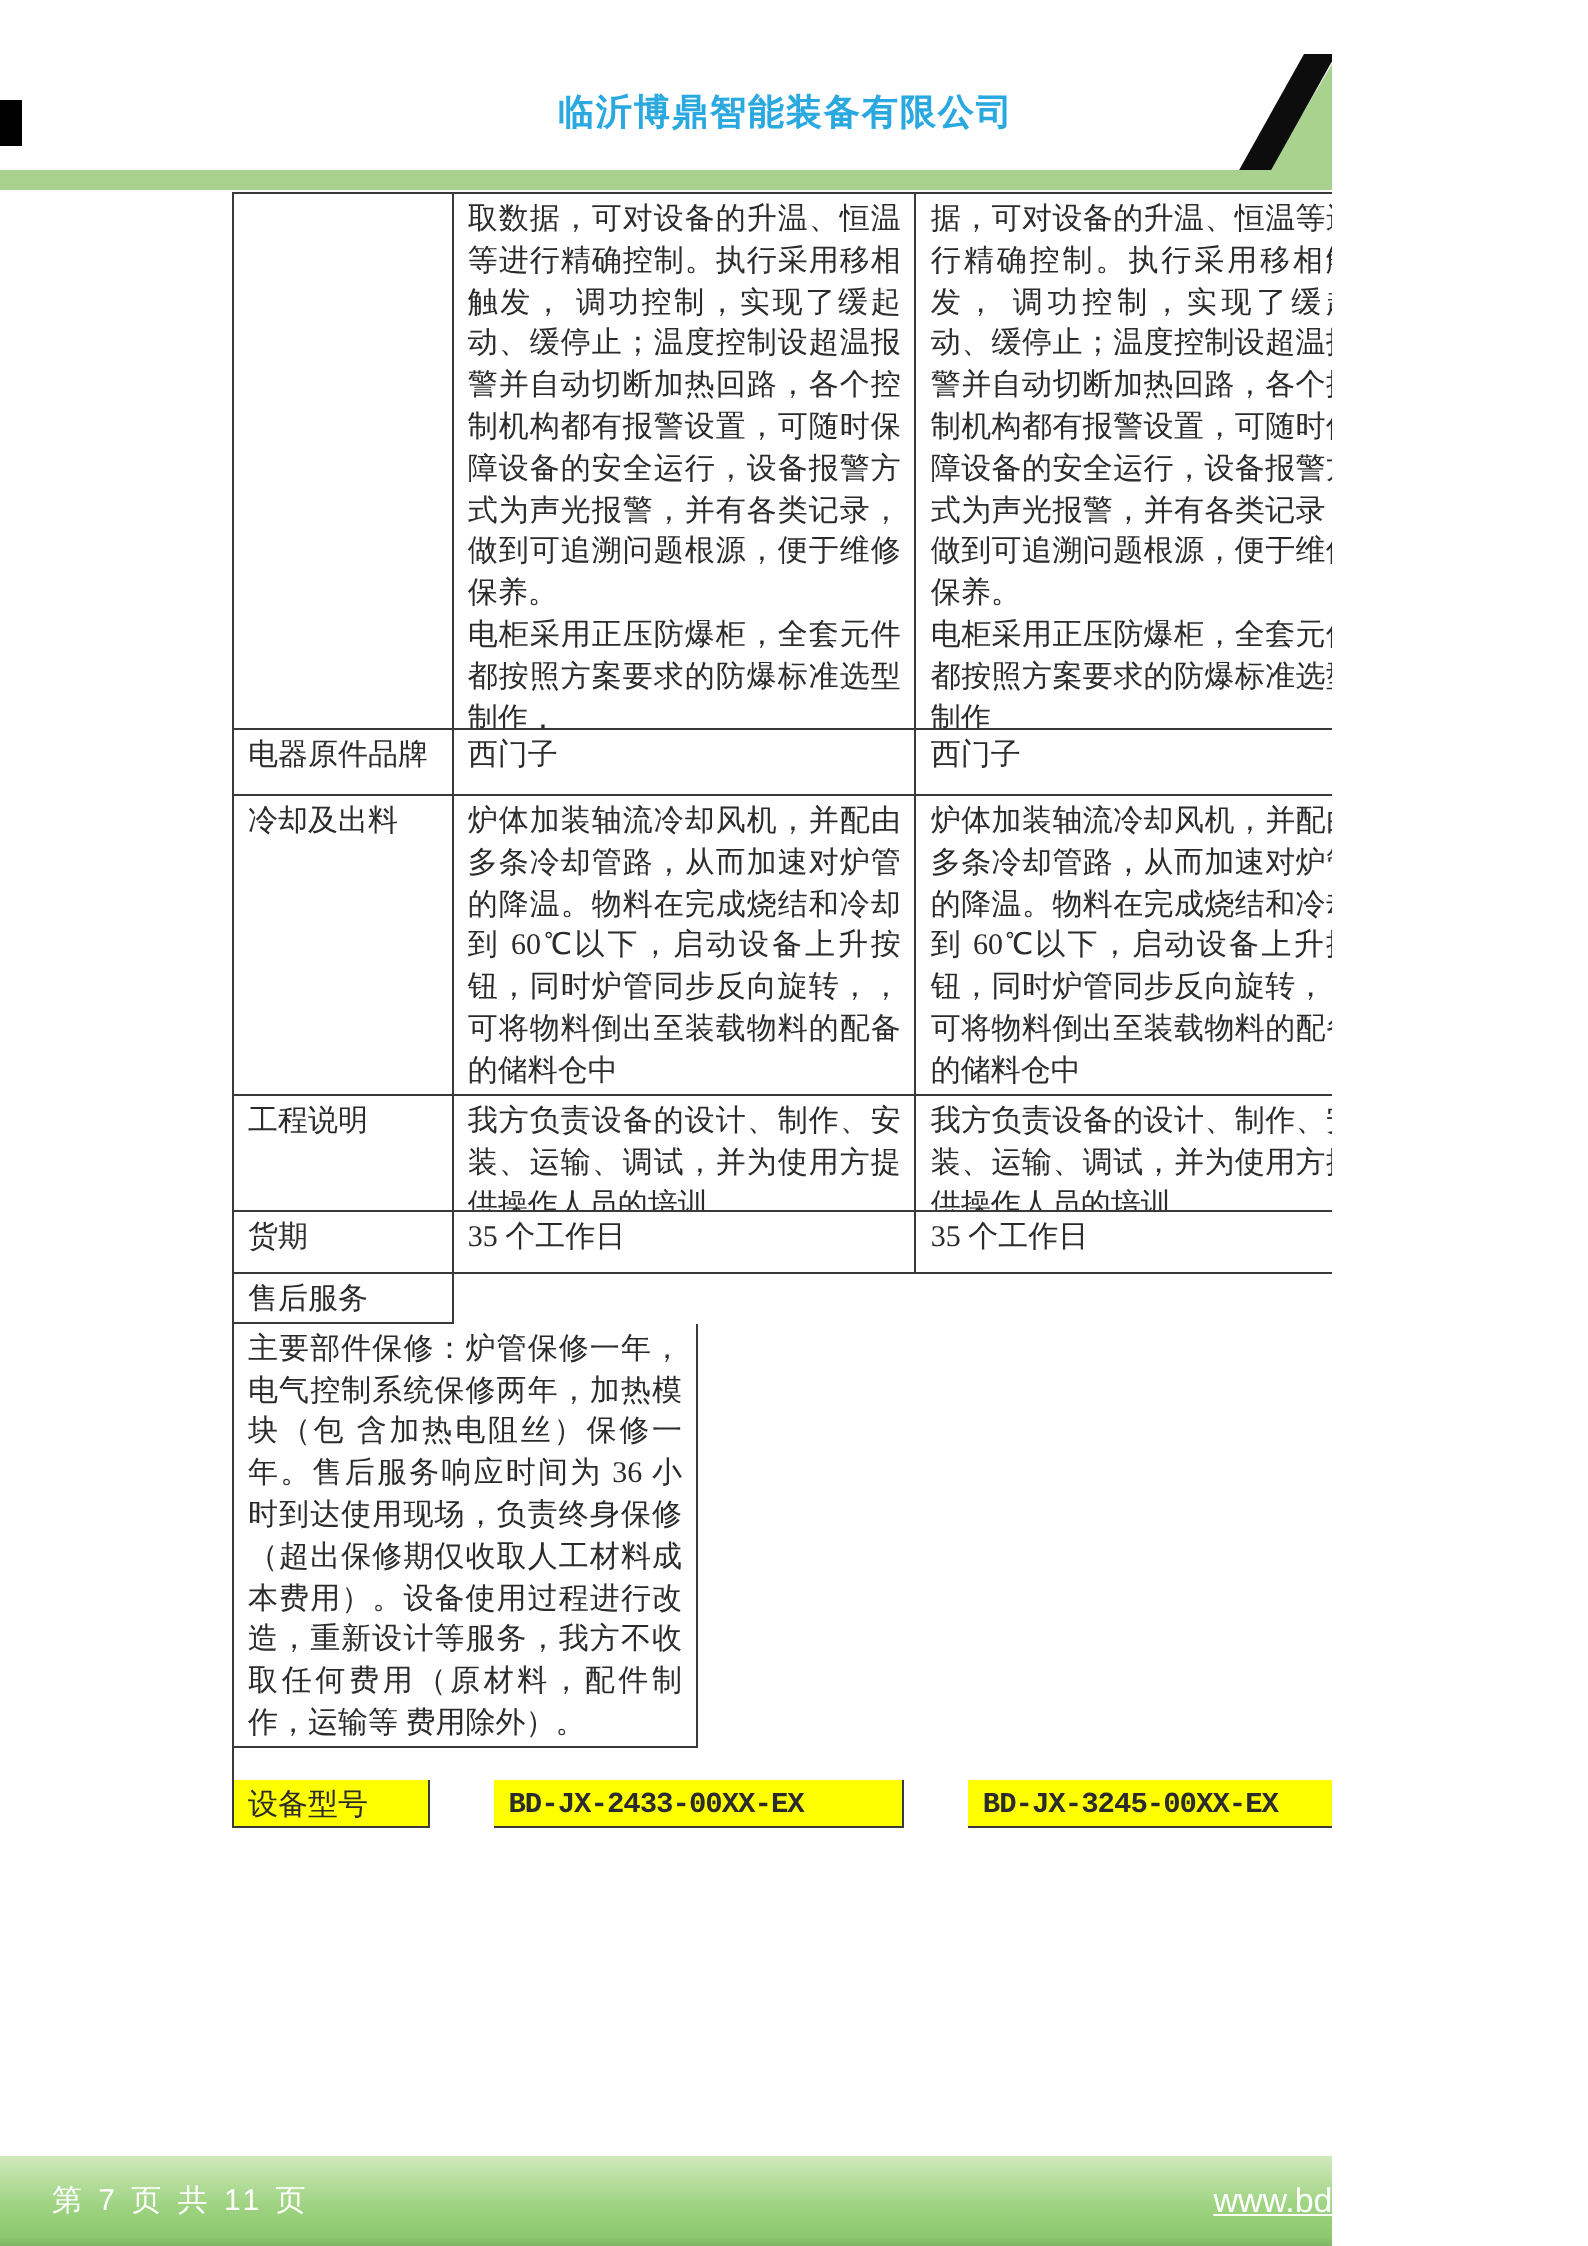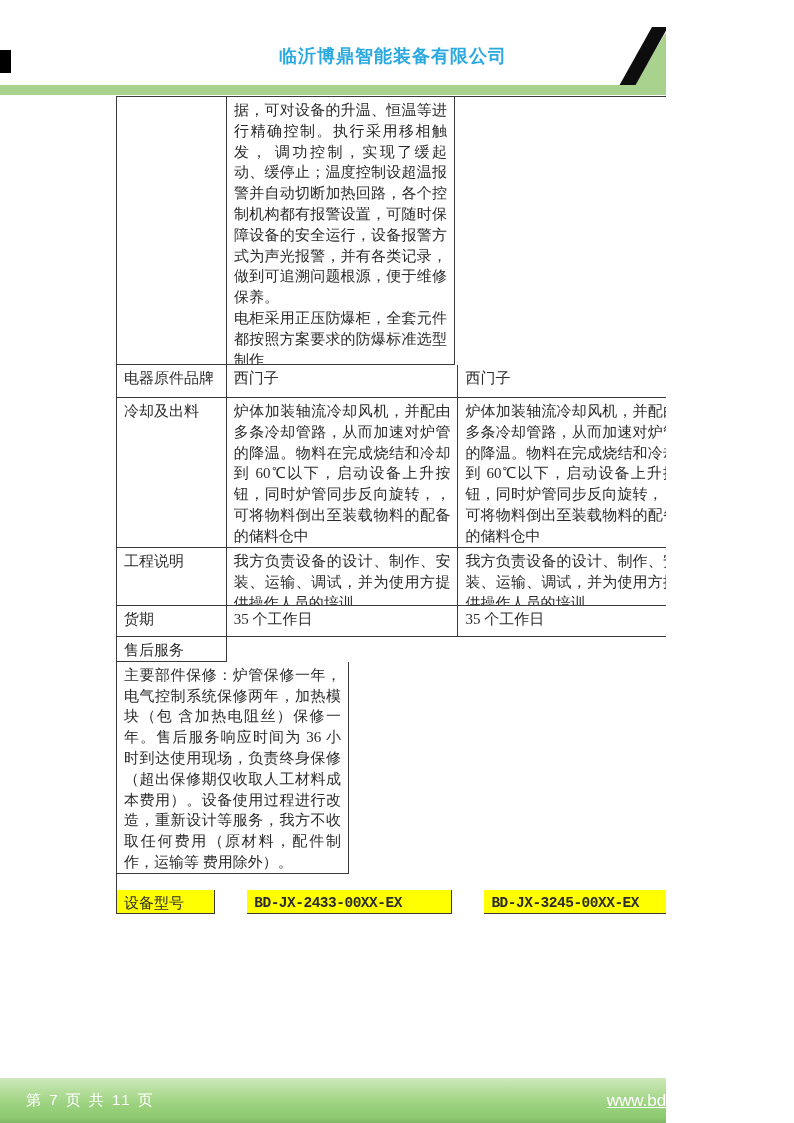--- a/index.html
+++ b/index.html
@@ -54,20 +54,22 @@
   <div class="corner">
     <div class="corner-green"></div>
     <div class="corner-black"></div>
   </div>
   <div class="band"></div>
 
   <div class="spec-table">
 
     <div class="trow r1">
       <div class="cell c-label"></div>
+      <div class="cell c-left">取数据，可对设备的升温、恒温等进行精确控制。执行采用移相触发， 调功控制，实现了缓起动、缓停止；温度控制设超温报警并自动切断加热回路，各个控制机构都有报警设置，可随时保障设备的安全运行，设备报警方式为声光报警，并有各类记录，做到可追溯问题根源，便于维修保养。
+电柜采用正压防爆柜，全套元件都按照方案要求的防爆标准选型制作，</div>
       <div class="cell c-right">据，可对设备的升温、恒温等进行精确控制。执行采用移相触发， 调功控制，实现了缓起动、缓停止；温度控制设超温报警并自动切断加热回路，各个控制机构都有报警设置，可随时保障设备的安全运行，设备报警方式为声光报警，并有各类记录，做到可追溯问题根源，便于维修保养。
 电柜采用正压防爆柜，全套元件都按照方案要求的防爆标准选型制作</div>
     </div>
 
     <div class="trow r2">
       <div class="cell c-label">电器原件品牌</div>
       <div class="cell c-left">西门子</div>
       <div class="cell c-right">西门子</div>
     </div>
 

